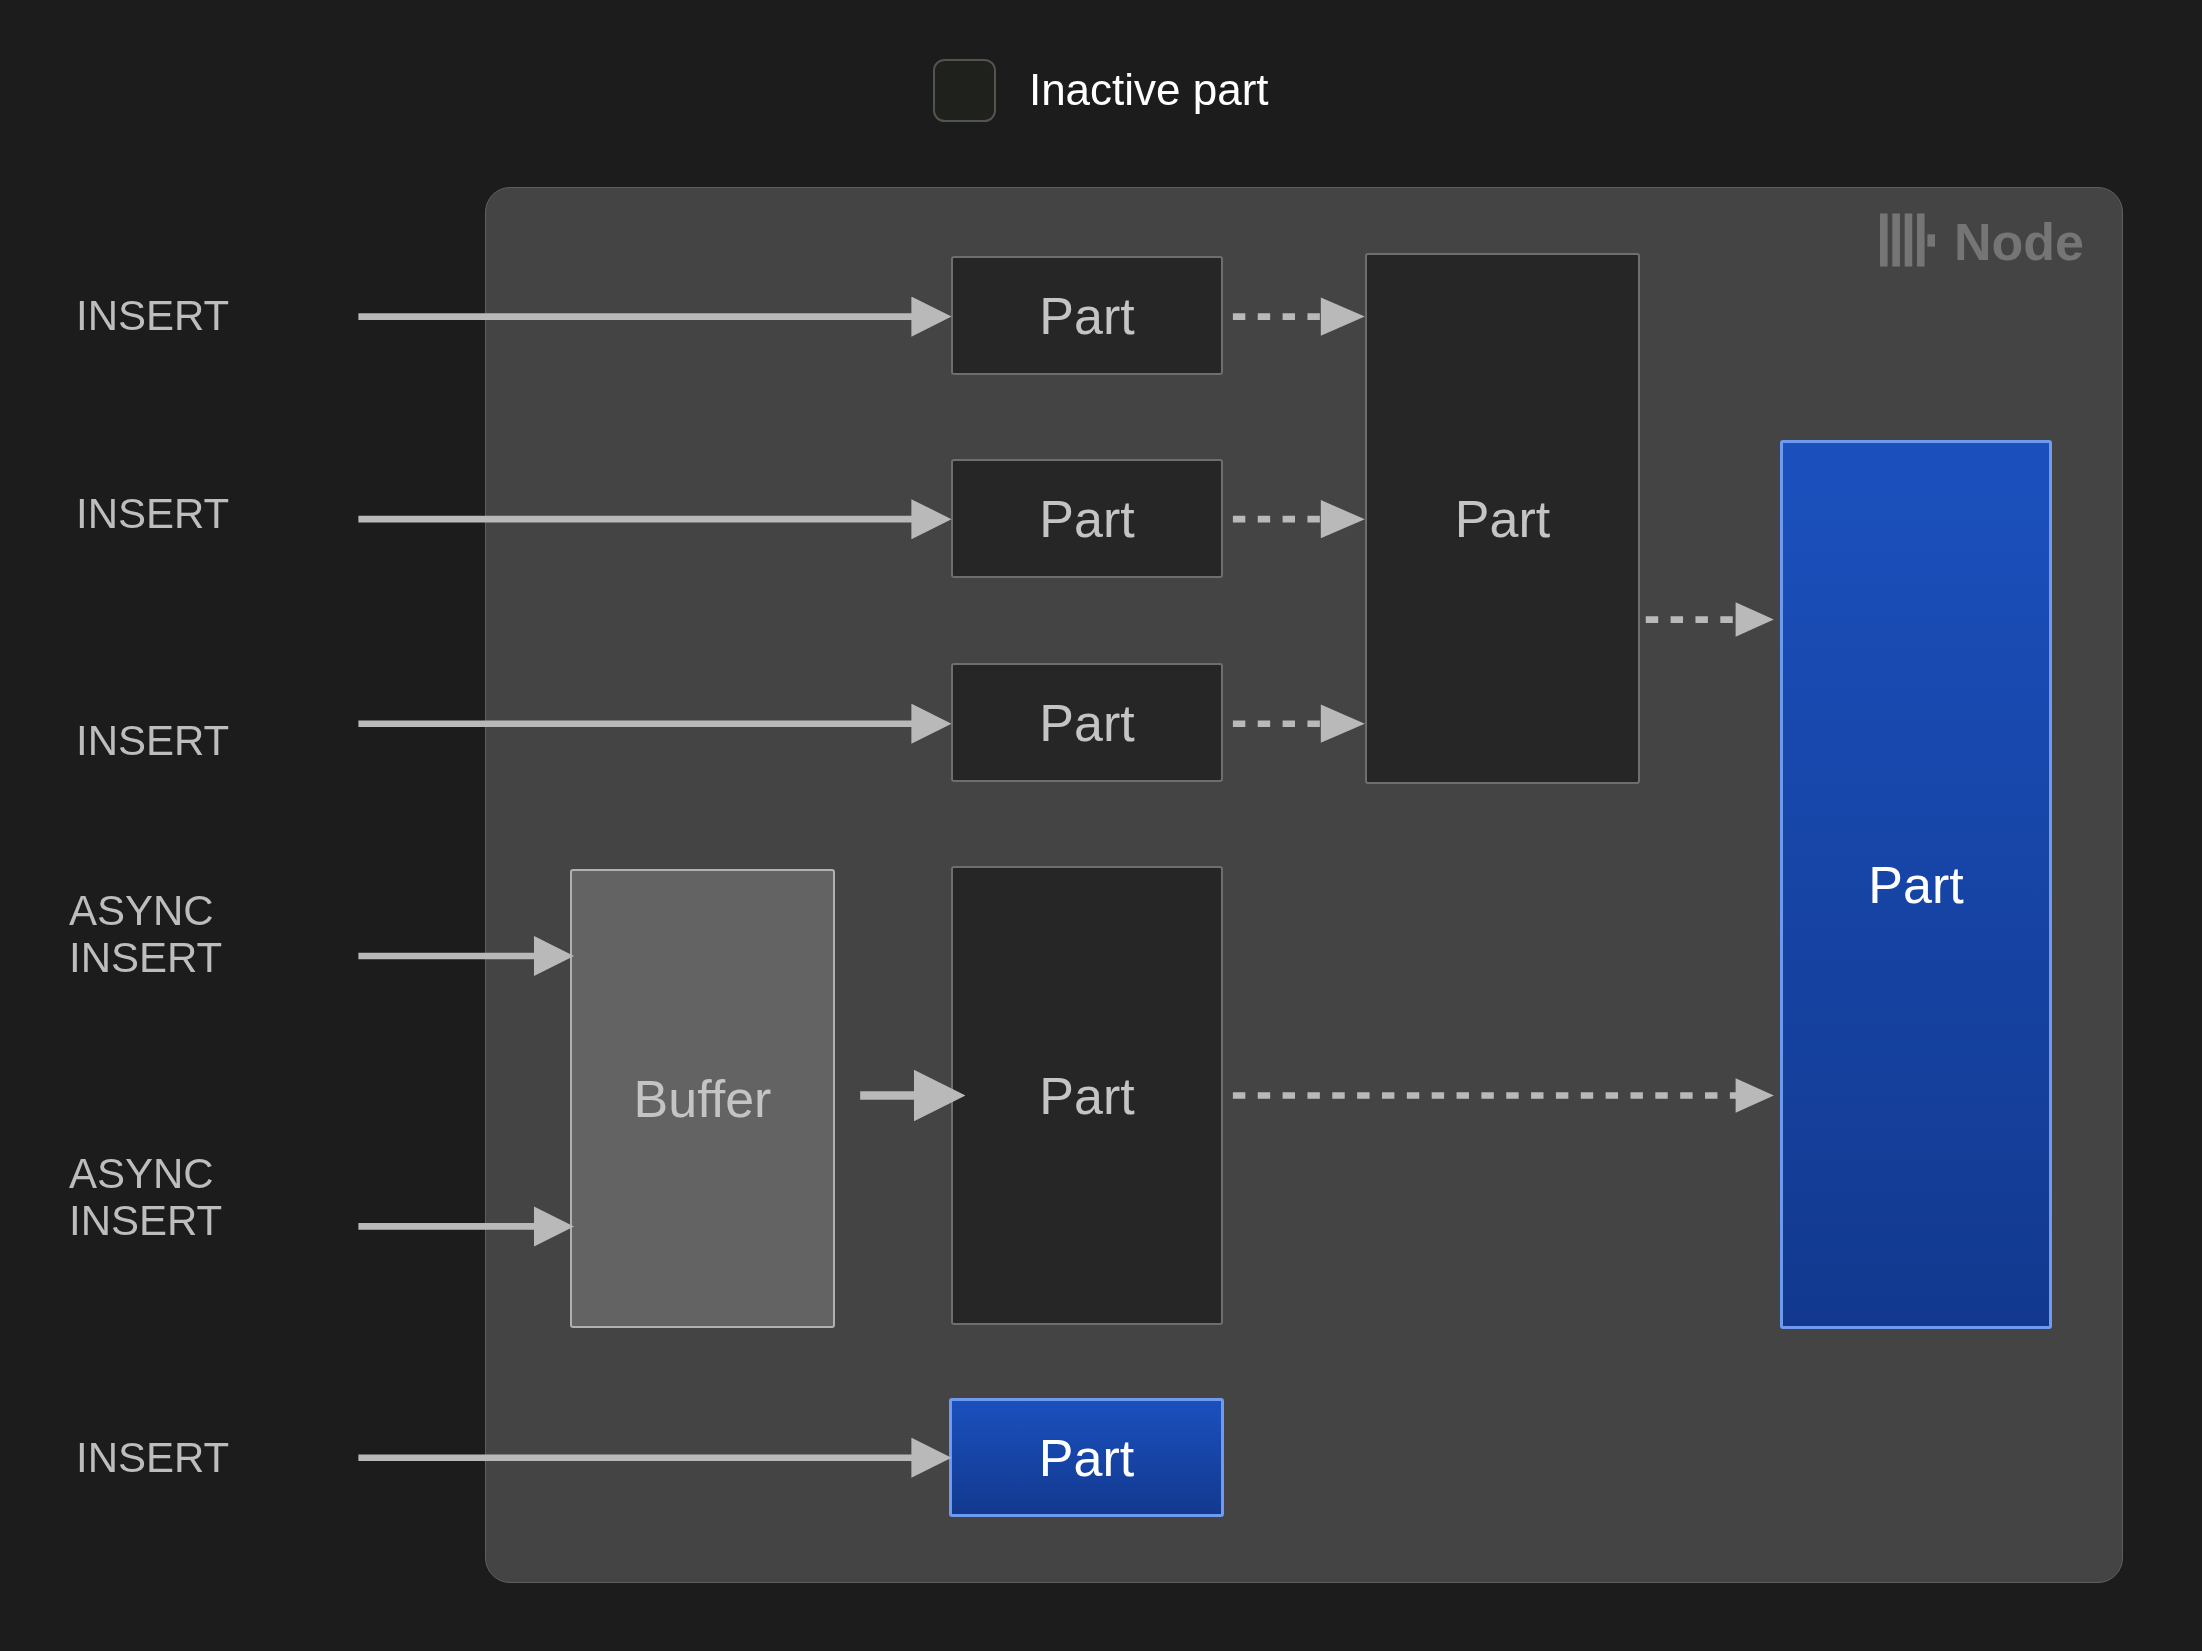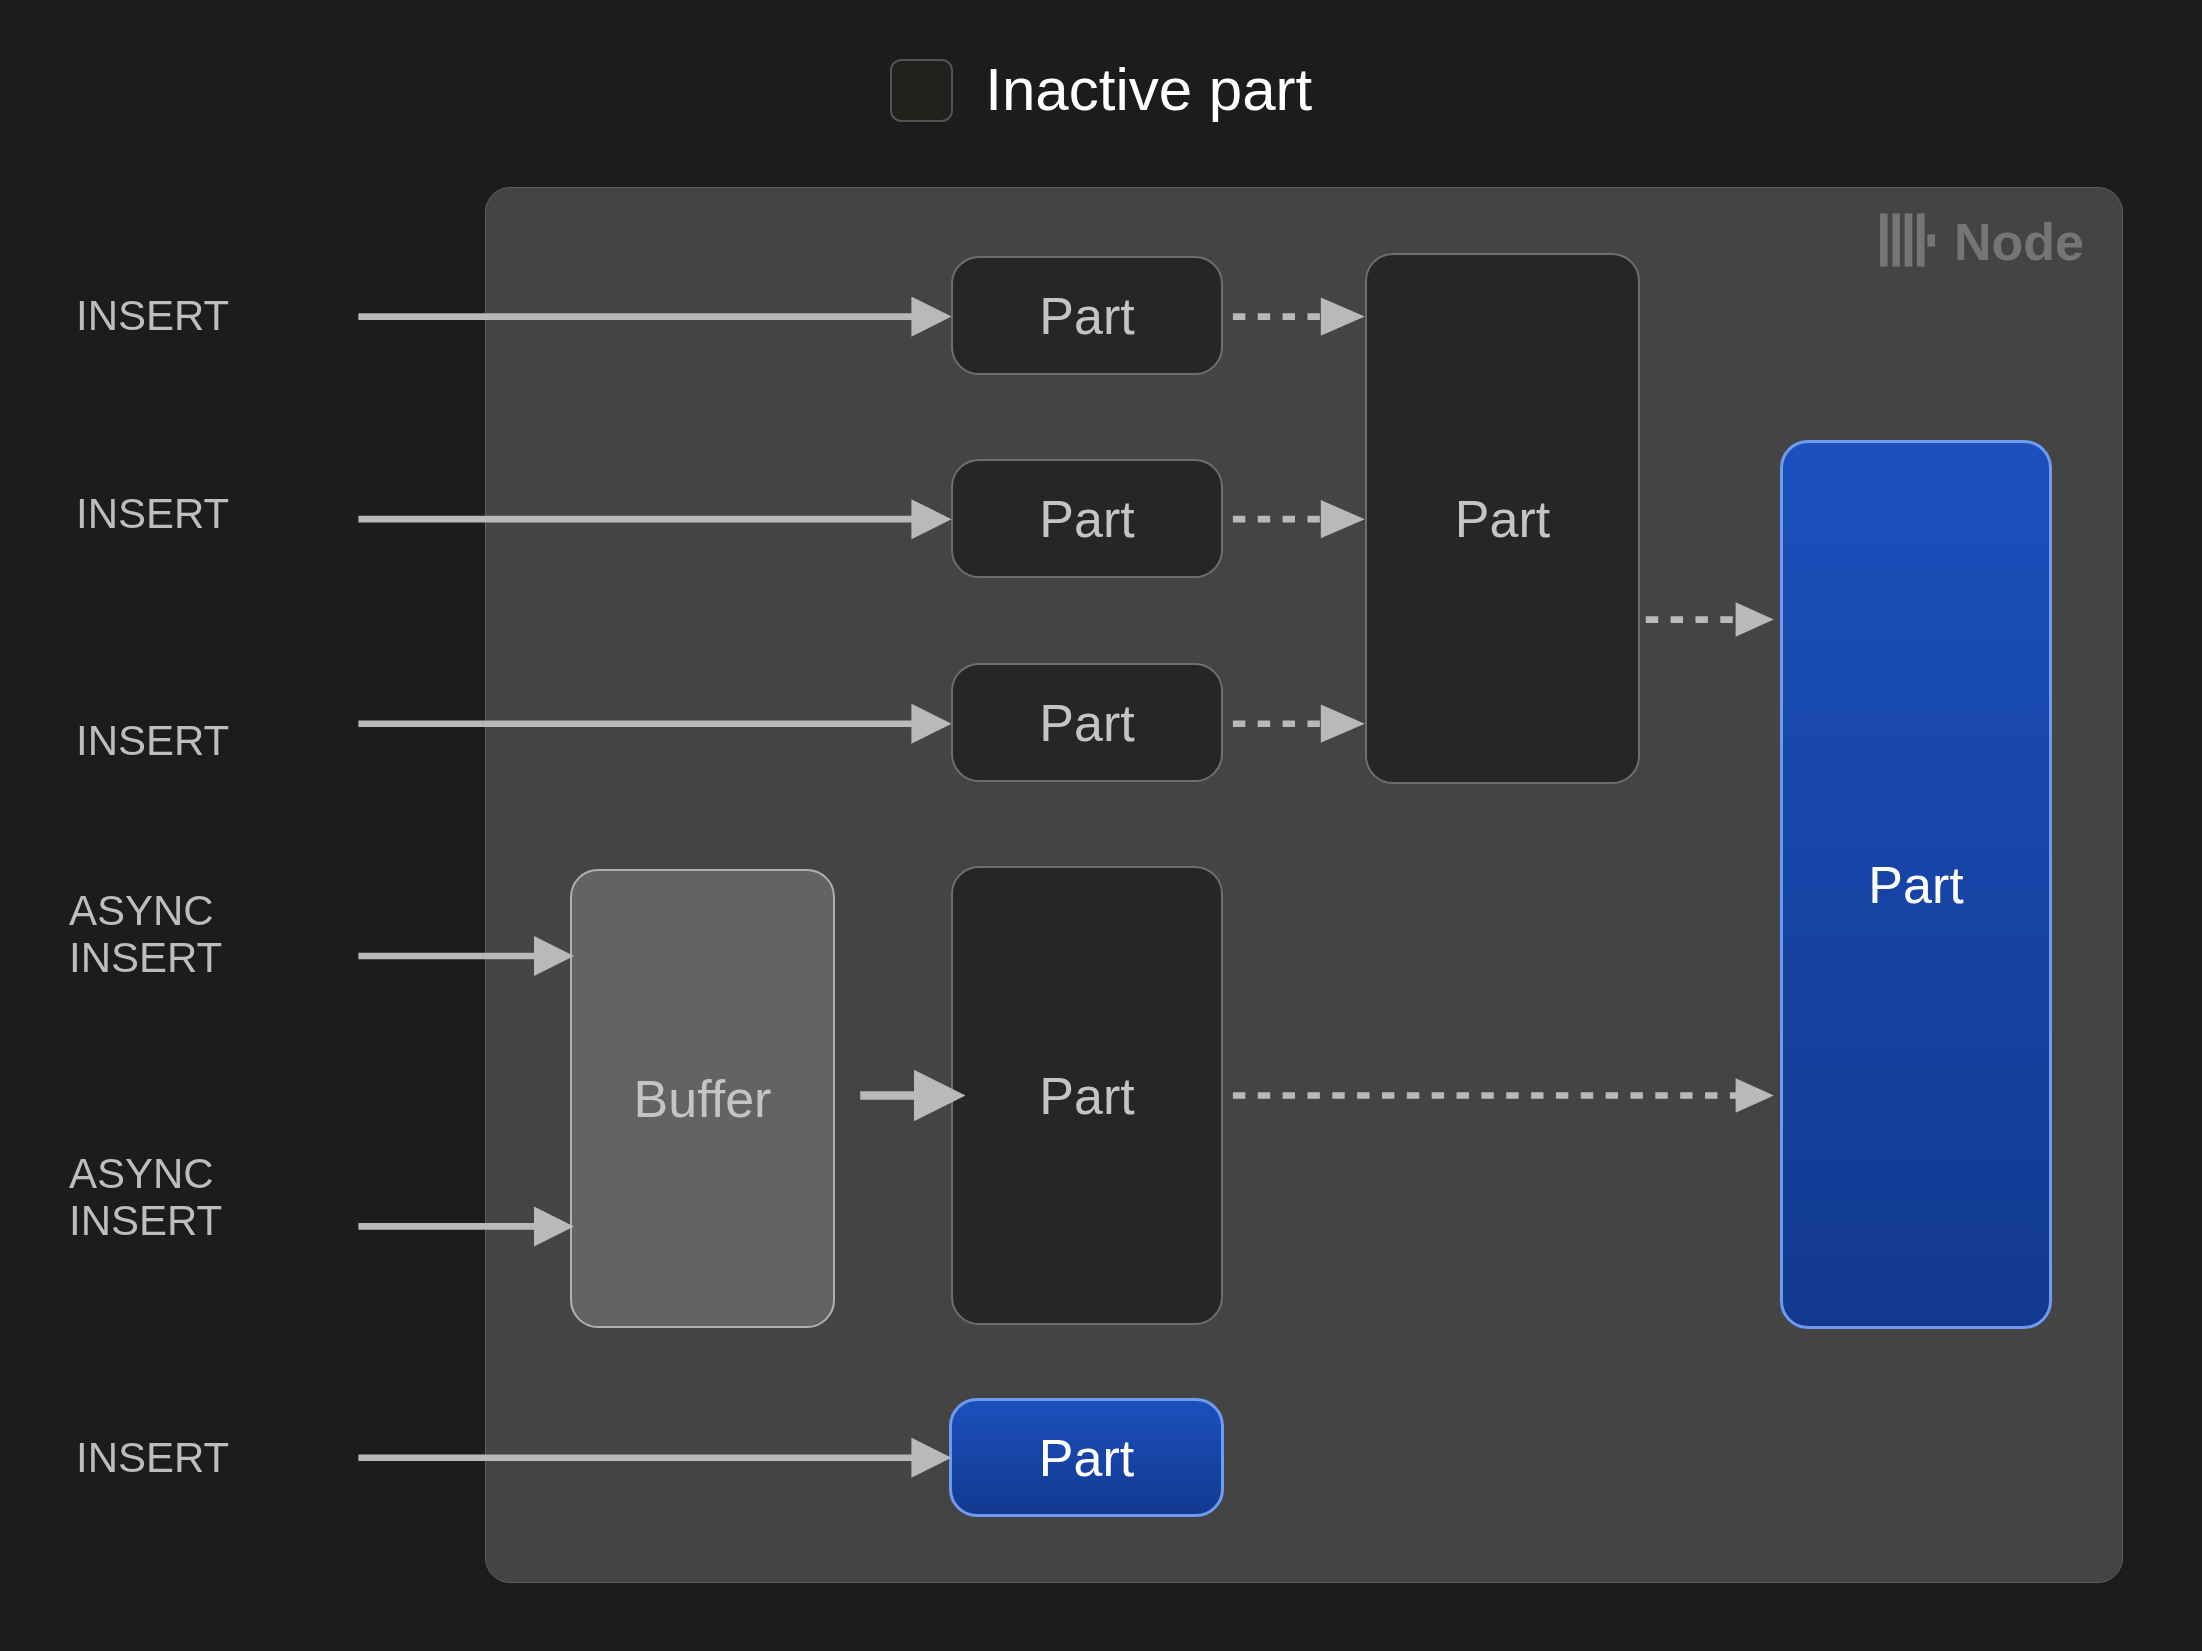--- a/index.html
+++ b/index.html
@@ -41,21 +41,21 @@
   }
   .legend-swatch.inactive {
     background: #1f211d;
     border: 2.9px solid #53534f;
   }
   .legend-swatch.active {
     background: #1448ad;
     border: 2.9px solid #4f545c;
   }
   .legend-label {
-    font-size: 60px;
+    font-size: 44px;
     color: #ffffff;
     white-space: nowrap;
     line-height: 1;
   }
   .legend-arrow {
     width: 105px;
     height: 29px;
     position: relative;
   }
 
@@ -89,21 +89,21 @@
     font-weight: bold;
   }
 
   
   .box {
     position: absolute;
     box-sizing: border-box;
     display: flex;
     align-items: center;
     justify-content: center;
-    border-radius: 28px;
+    border-radius: 3px;
   }
   .box.inactive {
     background: #262626;
     border: 2.9px solid #6e6e6e;
   }
   .box.buffer {
     background: #636363;
     border: 2.9px solid #b0b0b0;
   }
   .box.active {

